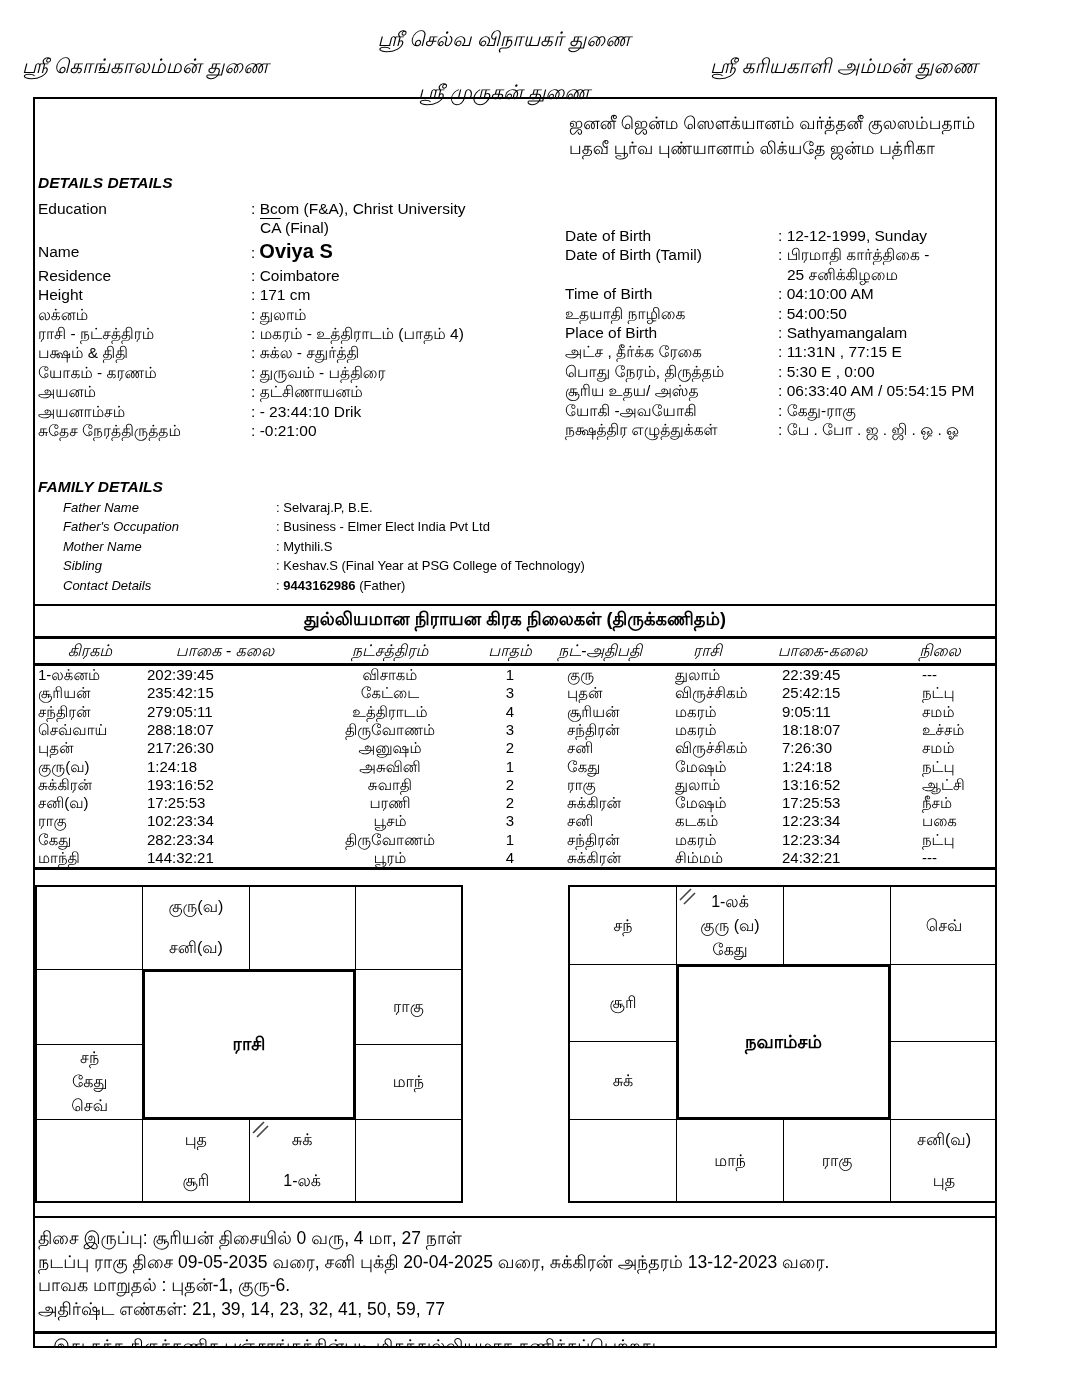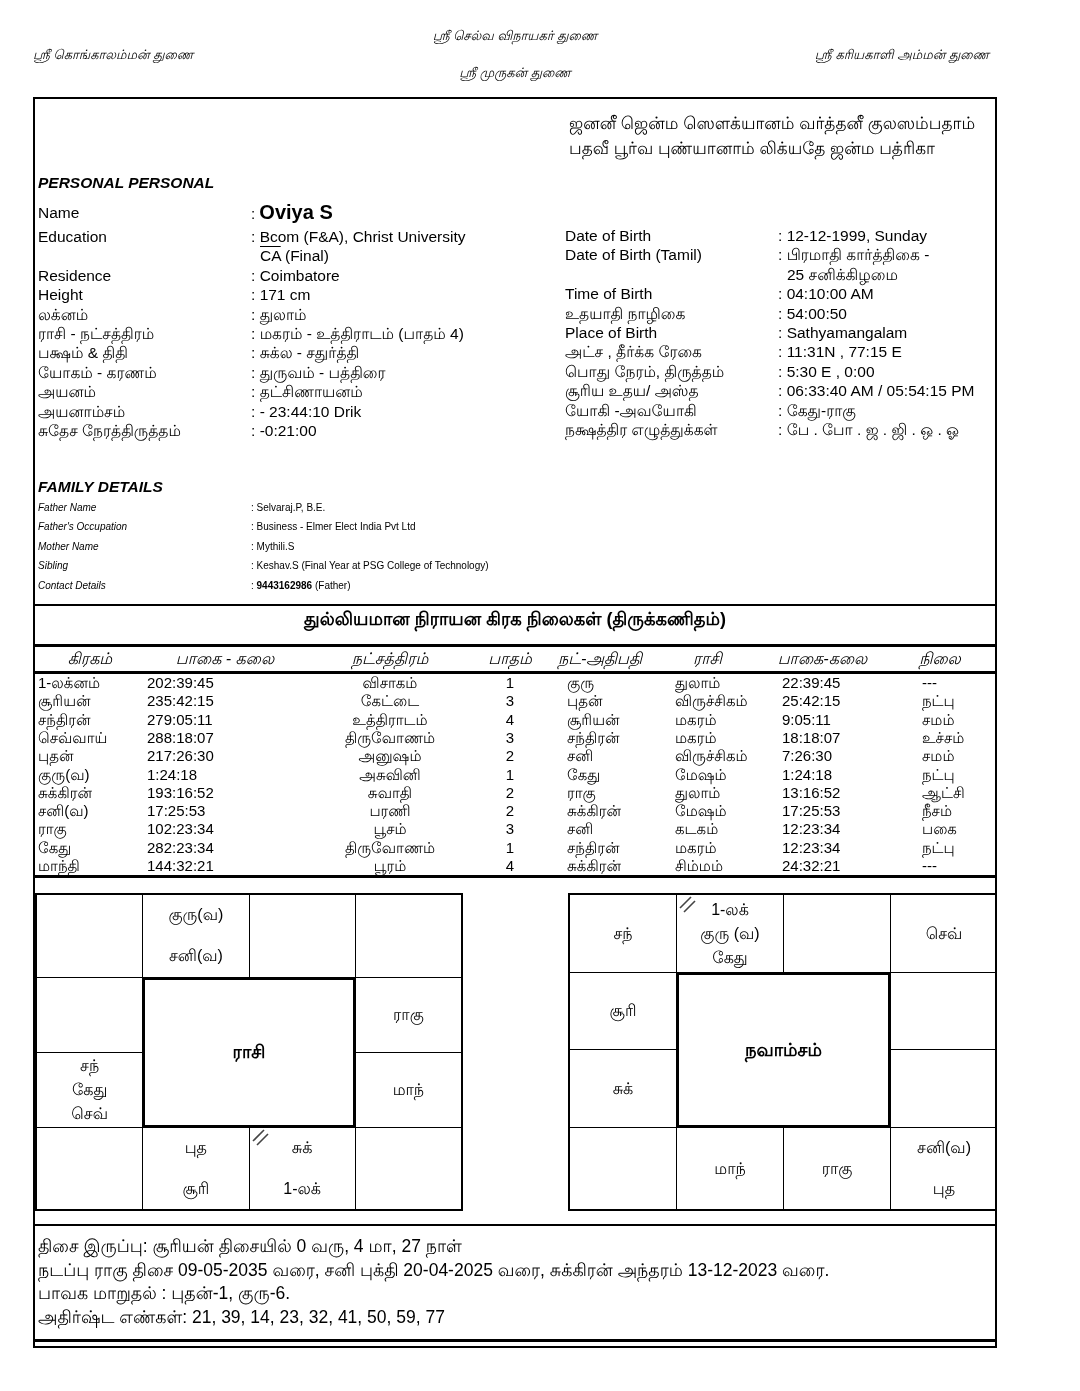--- a/index.html
+++ b/index.html
@@ -1,20 +1,20 @@
 <!DOCTYPE html>
 <html><head>
 <meta charset="utf-8">
 <style>
   * { margin:0; padding:0; box-sizing:border-box; }
   body { background:#e8e8e8; font-family:"Liberation Sans","DejaVu Sans",sans-serif; color:#000; }
   .doc { position:relative; width:1080px; height:1391px; background:#fff; overflow:hidden; }
 
   
-  .header { position:absolute; left:33px; top:28px; width:964px; font-size:13px; font-style:italic; }
+  .header { position:absolute; left:22px; top:28px; width:964px; font-size:20px; font-style:italic; }
   .inv-center { text-align:center; }
   .inv-row { display:flex; justify-content:space-between; margin-top:2px; padding-right:8px; }
   .inv-center.bottom { margin-top:1px; }
 
   
   .box { position:absolute; left:33px; top:97px; width:964px; height:1251px; border:2px solid #000; overflow:hidden; }
 
   .verse { margin:12px 0 0 534px; font-size:17px; line-height:25px; }
 
   .sec-heading { font-weight:bold; font-style:italic; font-size:15.5px; margin:13px 0 0 3px; }
@@ -28,26 +28,26 @@
   .val::before { content:": "; }
   .prow.namerow { line-height:27px; }
   .namerow .val { font-weight:bold; font-size:20px; }
   .namerow .val::before { font-weight:normal; font-size:15px; }
   .subline { margin-left:9px; }
   .ovl { text-decoration:overline; }
   b.inval { font-weight:bold; }
 
   
   .fgrid { margin:2px 0 0 3px; }
-  .frow { display:flex; font-size:10px; line-height:19.4px; white-space:nowrap; }
+  .frow { display:flex; font-size:13px; line-height:19.4px; white-space:nowrap;margin-left:25px; }
   .flabel { width:213px; flex:none; font-style:italic; }
 
   
   .ptable { margin-top:9px; border-top:2px solid #000; border-bottom:3px solid #000; }
-  .ptitle { text-align:center; font-weight:bold; font-size:18px; padding:3px 0 12px; border-bottom:3px solid #000; }
+  .ptitle { text-align:center; font-weight:bold; font-size:18px; padding:3px 0 4px; border-bottom:3px solid #000; }
   .thead { display:flex; font-style:italic; font-size:16px; line-height:24px; border-bottom:3px solid #000; }
   .trow { display:flex; font-size:15px; line-height:18.3px; white-space:nowrap; }
   .tc { display:block; flex:none; }
   .hc { text-align:center; }
   .c1{width:110px;} .c2{width:160px;} .c3{width:170px;} .c4{width:70px;}
   .c5{width:110px;} .c6{width:105px;} .c7{width:125px;} .c8{flex:1;}
   .trow .c1{padding-left:3px;} .trow .c2{padding-left:2px;}
   .trow .c3{text-align:center;} .trow .c4{text-align:center;}
   .trow .c5{padding-left:22px;} .trow .c6{padding-left:20px;}
   .trow .c7{padding-left:22px;} .trow .c8{padding-left:37px;}
@@ -83,34 +83,34 @@
     <div class="inv-center bottom">ஸ்ரீ முருகன் துணை</div>
   </div>
 
   <div class="box">
 
     <div class="verse">
       <div>ஜனனீ ஜென்ம ஸௌக்யானம் வர்த்தனீ குலஸம்பதாம்</div>
       <div>பதவீ பூர்வ புண்யானாம் லிக்யதே ஜன்ம பத்ரிகா</div>
     </div>
 
-    <div class="sec-heading">PERSONAL PERSONAL</div>
+    <div class="sec-heading">DETAILS DETAILS</div>
 
     <div class="pgrid">
       <div class="pleft">
-        <div class="prow namerow">
-          <span class="plabel">Name</span>
-          <span class="val">Oviya S</span>
-        </div>
         <div class="prow">
           <span class="plabel">Education</span>
           <span>
             <span class="val">Bcom (F&amp;A), Christ University</span>
             <span class="subline" style="display:block"><span class="ovl">CA</span><span> (Final)</span></span>
           </span>
+        </div>
+        <div class="prow namerow">
+          <span class="plabel">Name</span>
+          <span class="val">Oviya S</span>
         </div>
         <div class="prow">
           <span class="plabel">Residence</span>
           <span class="val">Coimbatore</span>
         </div>
         <div class="prow">
           <span class="plabel">Height</span>
           <span class="val">171 cm</span>
         </div>
         <div class="prow">

